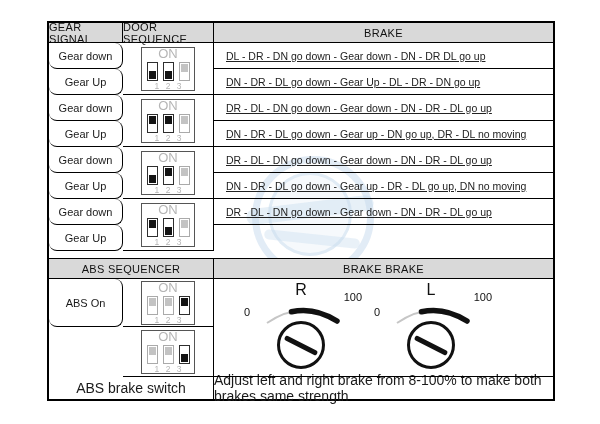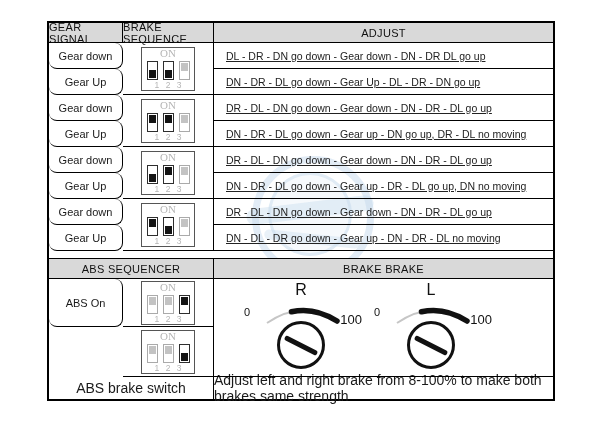--- a/index.html
+++ b/index.html
@@ -26,38 +26,38 @@
   .hd{background:#d9d9d9;font-size:11px;letter-spacing:.3px;color:#111;}
   .sig{font-size:11px;border-radius:8px;}
   .act{justify-content:flex-start;padding-left:12px;font-size:10.5px;color:#222;text-decoration:underline;}
   .spacer{background:#fff0;}
   .ftxt{font-size:14px;}
 
   
   .dipwrap{background:transparent;}
   .dip{width:54px;height:44px;border:1px solid #555;background:#fff;
        display:flex;flex-direction:column;align-items:center;justify-content:center;padding:1px 0;box-sizing:border-box;}
-  .dip-on{font-size:11px;color:#b5b5b5;line-height:1;font-family:Liberation Serif, serif;}
+  .dip-on{font-size:13px;color:#b5b5b5;line-height:1;}
   .dip-sws{display:flex;gap:5px;margin:2px 0 1px;}
   .sw{position:relative;width:11px;height:19px;border:1px solid #2e2e2e;background:#fff;box-sizing:border-box;}
   .sw[data-state^="gray"]{border-color:#aaa;}
   .sw::after{content:"";position:absolute;left:1px;right:1px;height:8px;background:#141414;}
   .sw[data-state="up"]::after{top:1px;}
   .sw[data-state="down"]::after{bottom:1px;}
   .sw[data-state="gray-up"]::after{top:1px;background:#c3c3c3;}
   .dip-nums{font-size:8.5px;color:#b5b5b5;line-height:1;word-spacing:4px;}
 
   
   .knobcell{position:relative;}
   .knob{position:absolute;width:130px;height:94px;top:2px;}
   .knob-r{left:22px;}
   .knob-l{left:152px;}
   .knob-label{position:absolute;top:0;left:0;right:0;text-align:center;font-size:16px;color:#111;}
   .knob-min{position:absolute;left:8px;top:25px;font-size:11px;color:#111;}
-  .knob-max{position:absolute;right:4px;top:31px;font-size:13px;color:#111;}
+  .knob-max{position:absolute;right:4px;top:10px;font-size:11px;color:#111;}
   .knob-arc{position:absolute;left:26px;top:15px;}
   .knob-dial{position:absolute;left:41px;top:40px;width:48px;height:48px;border:3px solid #111;
              border-radius:50%;background:#fff;box-sizing:border-box;}
   .knob-pointer{position:absolute;left:3px;top:18.5px;width:36px;height:5px;background:#111;
                 border-radius:2px;transform:rotate(27deg);}
 </style>
 </head>
 <body>
 
 <div class="page">
@@ -65,22 +65,22 @@
   <div class="watermark">
     <div class="wm-ring"></div>
     <div class="wm-ring2"></div>
     <div class="wm-band"></div>
     <div class="wm-band wm-band2"></div>
   </div>
 
   <div class="tbl">
 
     <div class="c hd" style="grid-area:1/1">GEAR SIGNAL</div>
-    <div class="c hd" style="grid-area:1/2">BRAKE SEQUENCE</div>
-    <div class="c hd rlast" style="grid-area:1/3">ADJUST</div>
+    <div class="c hd" style="grid-area:1/2">DOOR SEQUENCE</div>
+    <div class="c hd rlast" style="grid-area:1/3">BRAKE</div>
 
     <div class="c sig" style="grid-area:2/1">Gear down</div>
     <div class="c dipwrap" style="grid-row:2/span 2;grid-column:2">
       <div class="dip">
         <div class="dip-on">ON</div>
         <div class="dip-sws">
           <span class="sw" data-state="down"></span>
           <span class="sw" data-state="down"></span>
           <span class="sw" data-state="gray-up"></span>
         </div>
@@ -130,21 +130,20 @@
         <div class="dip-sws">
           <span class="sw" data-state="up"></span>
           <span class="sw" data-state="down"></span>
           <span class="sw" data-state="gray-up"></span>
         </div>
         <div class="dip-nums">1 2 3</div>
       </div>
     </div>
     <div class="c act rlast" style="grid-area:8/3">DR - DL - DN go down - Gear down - DN - DR - DL go up</div>
     <div class="c sig" style="grid-area:9/1">Gear Up</div>
-    <div class="c act rlast" style="grid-area:9/3">DN - DL - DR go down - Gear up - DN - DR - DL no moving</div>
 
     <div class="c spacer rlast" style="grid-row:10;grid-column:1/span 3"></div>
 
     <div class="c hd" style="grid-row:11;grid-column:1/span 2">ABS SEQUENCER</div>
     <div class="c hd rlast" style="grid-area:11/3">BRAKE BRAKE</div>
 
     <div class="c sig" style="grid-area:12/1">ABS On</div>
     <div class="c dipwrap" style="grid-area:12/2">
       <div class="dip">
         <div class="dip-on">ON</div>

